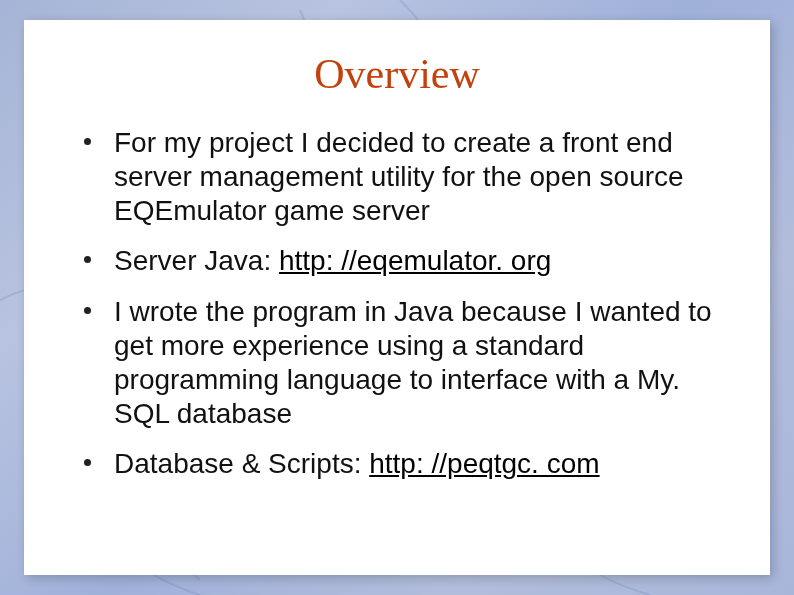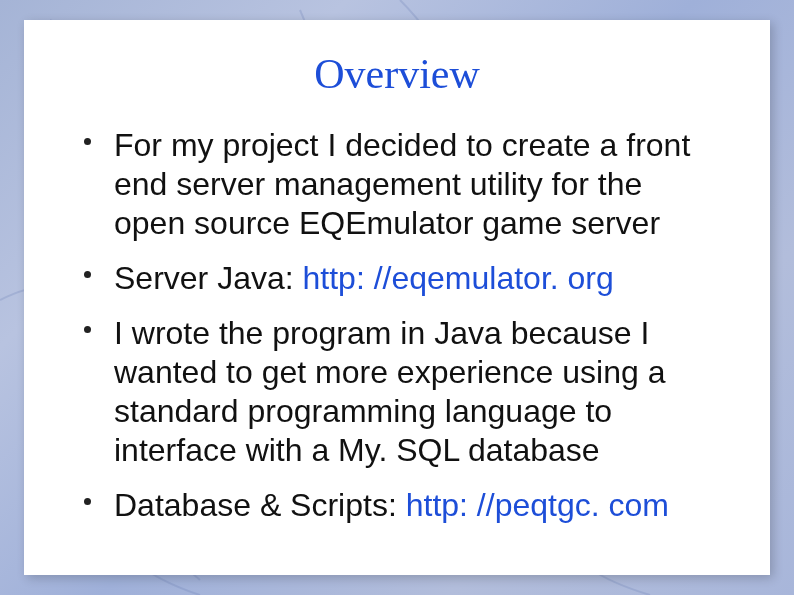--- a/index.html
+++ b/index.html
@@ -27,49 +27,50 @@
     left: 24px;
     right: 24px;
     bottom: 20px;
     background: #ffffff;
     box-shadow: 3px 3px 10px rgba(0,0,0,0.2);
     padding: 30px 48px 40px 48px;
   }
   .title {
     text-align: center;
     font-size: 42px;
-    color: #1d4ed8;
+    color: #c2410c;
     font-weight: normal;
     margin-bottom: 28px;
     font-family: "Times New Roman", Times, serif;
   }
   .bullets {
     list-style: none;
     padding-left: 8px;
   }
   .bullets li {
     position: relative;
     padding-left: 34px;
-    font-size: 32px;
+    font-size: 28px;
     line-height: 1.22;
     color: #111;
     margin-bottom: 16px;
   }
   .bullets li::before {
     content: "";
     position: absolute;
     left: 4px;
     top: 12px;
     width: 7px;
     height: 7px;
     background: #222;
     border-radius: 50%;
   }
   .link {
-    color: #1d4ed8;
+    color: #000000;
+    text-decoration: underline;
     cursor: pointer;
   }
 </style>
 </head>
 <body>
 
 <svg class="bg-pattern" viewBox="0 0 794 595" preserveAspectRatio="none">
   <path d="M50,20 Q180,80 120,200 T250,400 Q100,500 200,580" stroke="#6b7fb5" stroke-width="2" fill="none"></path>
   <path d="M400,0 Q500,100 450,250 T600,450 Q500,550 650,595" stroke="#6b7fb5" stroke-width="2" fill="none"></path>
   <path d="M700,50 Q750,200 680,350 T760,550" stroke="#6b7fb5" stroke-width="2" fill="none"></path>

